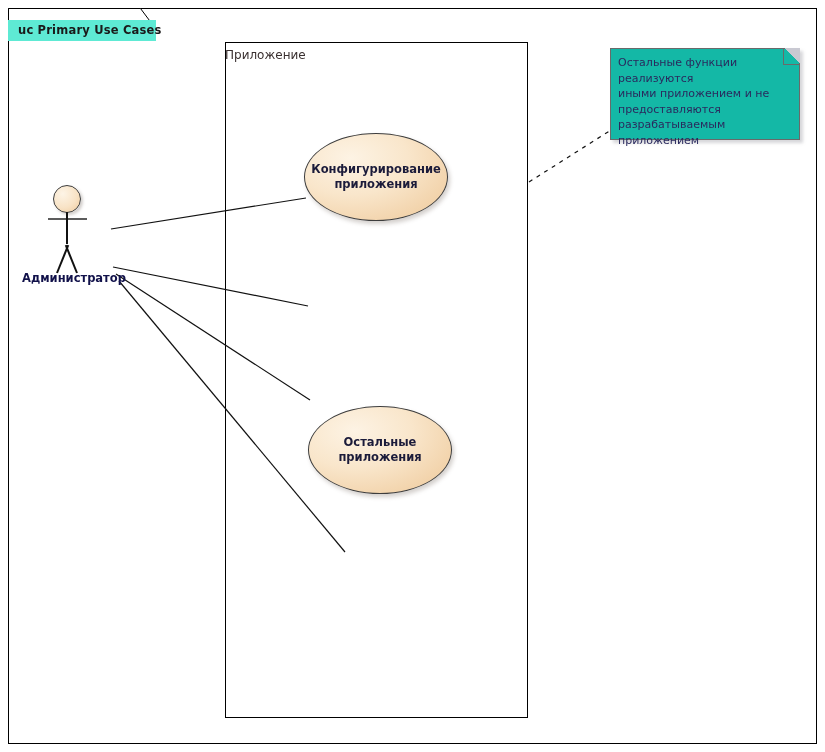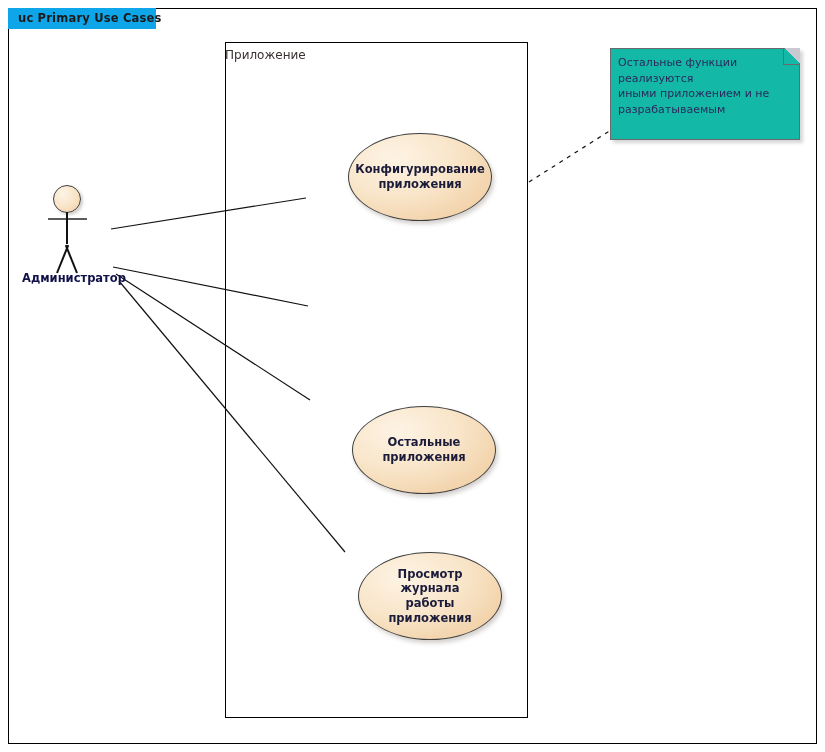--- a/index.html
+++ b/index.html
@@ -5,39 +5,39 @@
   html,body{margin:0;padding:0;background:#ffffff;}
   body{width:825px;height:752px;position:relative;overflow:hidden;
        font-family:"DejaVu Sans","Liberation Sans",sans-serif;}
 
   #canvas{position:absolute;left:0;top:0;width:825px;height:752px;}
 
   
   .frame{position:absolute;left:8px;top:8px;width:809px;height:736px;
          border:1px solid #000;box-sizing:border-box;background:#fff;}
 
-  .frame-tab{position:absolute;left:8px;top:8px;height:21px;width:148px;
-             box-sizing:border-box;background:#0ea5e9;}
+  .frame-tab{position:absolute;left:8px;top:20px;height:21px;width:148px;
+             box-sizing:border-box;background:#5eead4;}
   .frame-tab .tab-label{position:absolute;left:10px;top:3px;
              font-size:11.5px;font-weight:bold;color:#1a1a1a;white-space:nowrap;
              letter-spacing:.2px;}
 
   
   .boundary{position:absolute;left:225px;top:42px;width:303px;height:676px;
             border:1px solid #000;box-sizing:border-box;background:transparent;}
   .boundary-label{position:absolute;left:225px;top:48px;width:303px;
             text-align:left;font-size:12px;color:#3a3030;}
 
   
   .usecase{position:absolute;border-radius:50%;
            border:1px solid #3d3d3d;box-sizing:border-box;
            background:radial-gradient(ellipse at 32% 28%,
                       #fdf3e4 0%, #f9e6cb 42%, #f2d3ab 78%, #ecc796 100%);
            box-shadow:2px 3px 4px rgba(120,110,100,.33);
-           display:flex;align-items:center;justify-content:center;margin-left:44px;}
+           display:flex;align-items:center;justify-content:center;}
   .uc-text{font-size:11.5px;font-weight:bold;color:#1b1b3a;
            text-align:center;line-height:1.28;padding:0 8px;}
 
   
   .actor{position:absolute;}
   .actor-head{position:absolute;width:28px;height:28px;border-radius:50%;
               border:1px solid #3d3d3d;box-sizing:border-box;
               background:radial-gradient(circle at 34% 30%,
                          #fdf4e6 0%, #f8e3c6 55%, #eeca9c 100%);
               box-shadow:2px 2px 3px rgba(120,110,100,.32);}
@@ -113,29 +113,24 @@
   </div>
 
 
   <div class="usecase" style="left:308px;top:406px;width:144px;height:88px;">
     <div class="uc-text">
       <span>Остальные</span><br>
       <span>приложения</span>
     </div>
   </div>
 
-  <div class="usecase" style="left:314px;top:552px;width:144px;height:88px;">
-    <div class="uc-text">
-      <span>Просмотр журнала</span><br>
-      <span>работы приложения</span>
-    </div>
-  </div>
 
   <div class="note">
     <div class="note-fold"></div>
     <div class="note-text">
       <span>Остальные функции реализуются</span><br>
       <span>иными приложением и не</span><br>
-      <span>разрабатываемым</span><br>
+      <span>предоставляются</span><br>
+      <span>разрабатываемым приложением</span>
     </div>
   </div>
 
 </div>
 
 </body></html>

